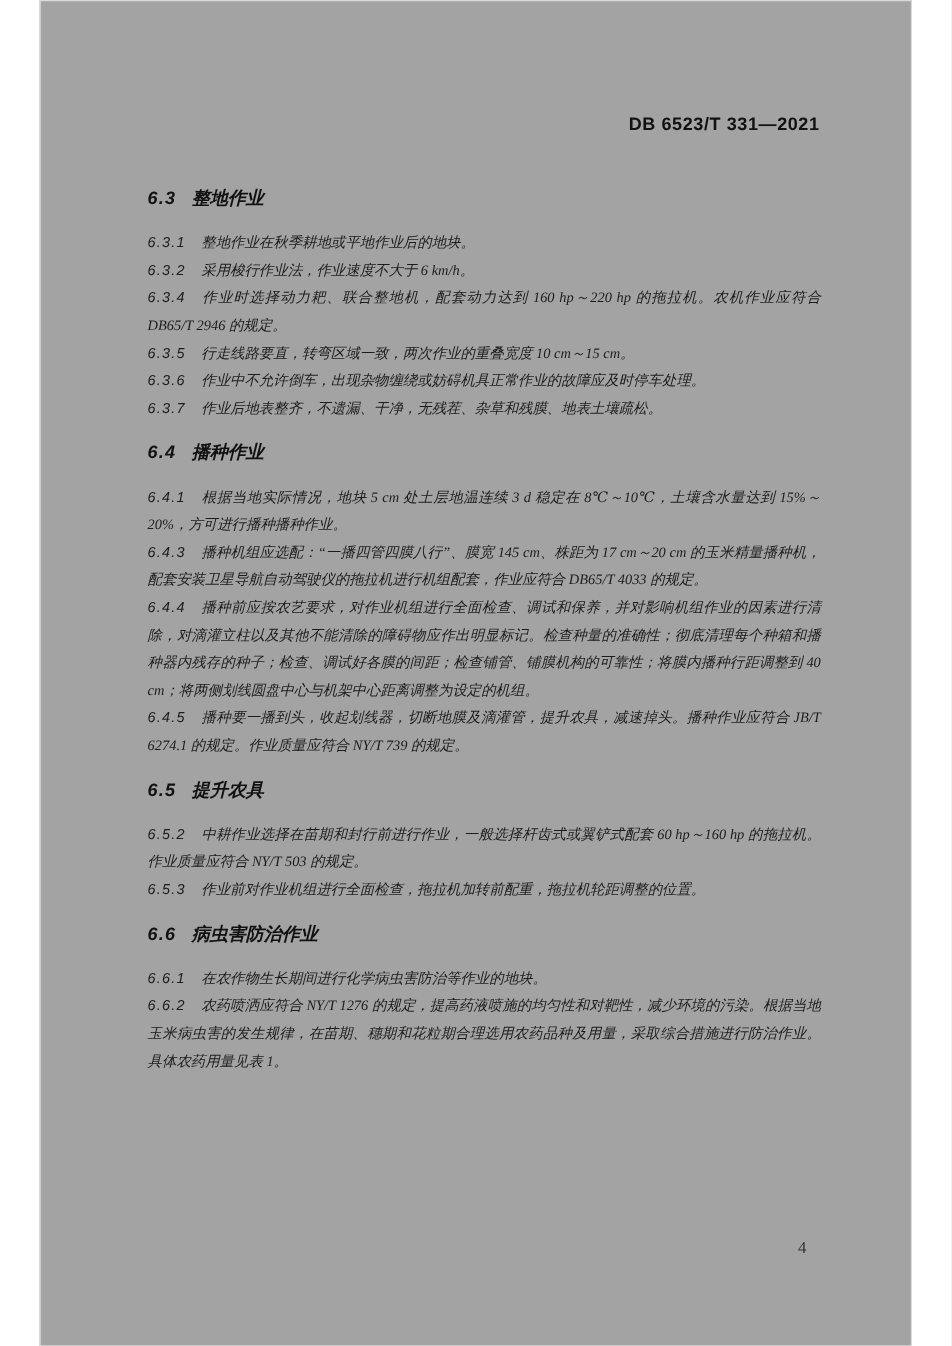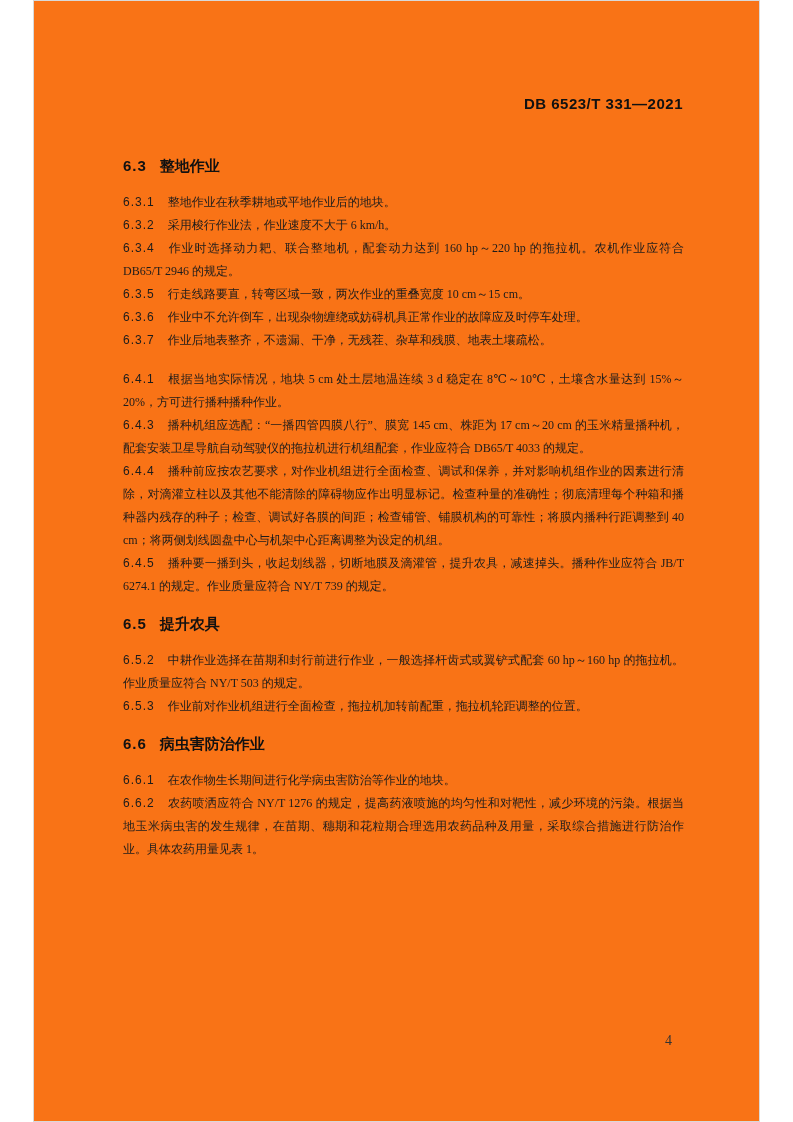--- a/index.html
+++ b/index.html
@@ -5,21 +5,21 @@
   html, body {
     margin: 0;
     padding: 0;
     background: #ffffff;
   }
   .page {
     position: relative;
     width: 727px;
     height: 1122px;
     margin: 0 auto;
-    background: #f97316;
+    background: #a3a3a3;
     box-shadow: inset 0 0 0 1px #d9d9d9;
     overflow: hidden;
     color: #1c1c1c;
   }
   .doc-header {
     position: absolute;
     top: 95px;
     right: 77px;
     font-family: "Liberation Sans", "DejaVu Sans", sans-serif;
     font-weight: 700;
@@ -27,21 +27,21 @@
     letter-spacing: 0.5px;
     color: #111;
     white-space: nowrap;
   }
   .content {
     position: absolute;
     top: 156px;
     left: 90px;
     right: 76px;
   }
-  .section { margin: 0; }
+  .section { margin: 0; font-style: italic; }
   .section + .section { margin-top: 16px; }
   h2.sec-title {
     margin: 0 0 15px 0;
     font-family: "Liberation Sans", "DejaVu Sans", sans-serif;
     font-weight: 700;
     font-size: 15px;
     line-height: 20px;
     color: #111;
   }
   h2.sec-title .num {
@@ -86,20 +86,23 @@
       </h2>
       <p class="clause"><span class="num">6.3.1</span><span>整地作业在秋季耕地或平地作业后的地块。</span></p>
       <p class="clause"><span class="num">6.3.2</span><span>采用梭行作业法，作业速度不大于 6 km/h。</span></p>
       <p class="clause"><span class="num">6.3.4</span><span>作业时选择动力耙、联合整地机，配套动力达到 160 hp～220 hp 的拖拉机。农机作业应符合 DB65/T 2946 的规定。</span></p>
       <p class="clause"><span class="num">6.3.5</span><span>行走线路要直，转弯区域一致，两次作业的重叠宽度 10 cm～15 cm。</span></p>
       <p class="clause"><span class="num">6.3.6</span><span>作业中不允许倒车，出现杂物缠绕或妨碍机具正常作业的故障应及时停车处理。</span></p>
       <p class="clause"><span class="num">6.3.7</span><span>作业后地表整齐，不遗漏、干净，无残茬、杂草和残膜、地表土壤疏松。</span></p>
     </div>
 
     <div class="section">
+      <h2 class="sec-title">
+        <span class="num">6.4</span><span>播种作业</span>
+      </h2>
       <p class="clause"><span class="num">6.4.1</span><span>根据当地实际情况，地块 5 cm 处土层地温连续 3 d 稳定在 8℃～10℃，土壤含水量达到 15%～20%，方可进行播种播种作业。</span></p>
       <p class="clause"><span class="num">6.4.3</span><span>播种机组应选配：“一播四管四膜八行”、膜宽 145 cm、株距为 17 cm～20 cm 的玉米精量播种机，配套安装卫星导航自动驾驶仪的拖拉机进行机组配套，作业应符合 DB65/T 4033 的规定。</span></p>
       <p class="clause"><span class="num">6.4.4</span><span>播种前应按农艺要求，对作业机组进行全面检查、调试和保养，并对影响机组作业的因素进行清除，对滴灌立柱以及其他不能清除的障碍物应作出明显标记。检查种量的准确性；彻底清理每个种箱和播种器内残存的种子；检查、调试好各膜的间距；检查铺管、铺膜机构的可靠性；将膜内播种行距调整到 40 cm；将两侧划线圆盘中心与机架中心距离调整为设定的机组。</span></p>
       <p class="clause"><span class="num">6.4.5</span><span>播种要一播到头，收起划线器，切断地膜及滴灌管，提升农具，减速掉头。播种作业应符合 JB/T 6274.1 的规定。作业质量应符合 NY/T 739 的规定。</span></p>
     </div>
 
     <div class="section">
       <h2 class="sec-title">
         <span class="num">6.5</span><span>提升农具</span>
       </h2>

